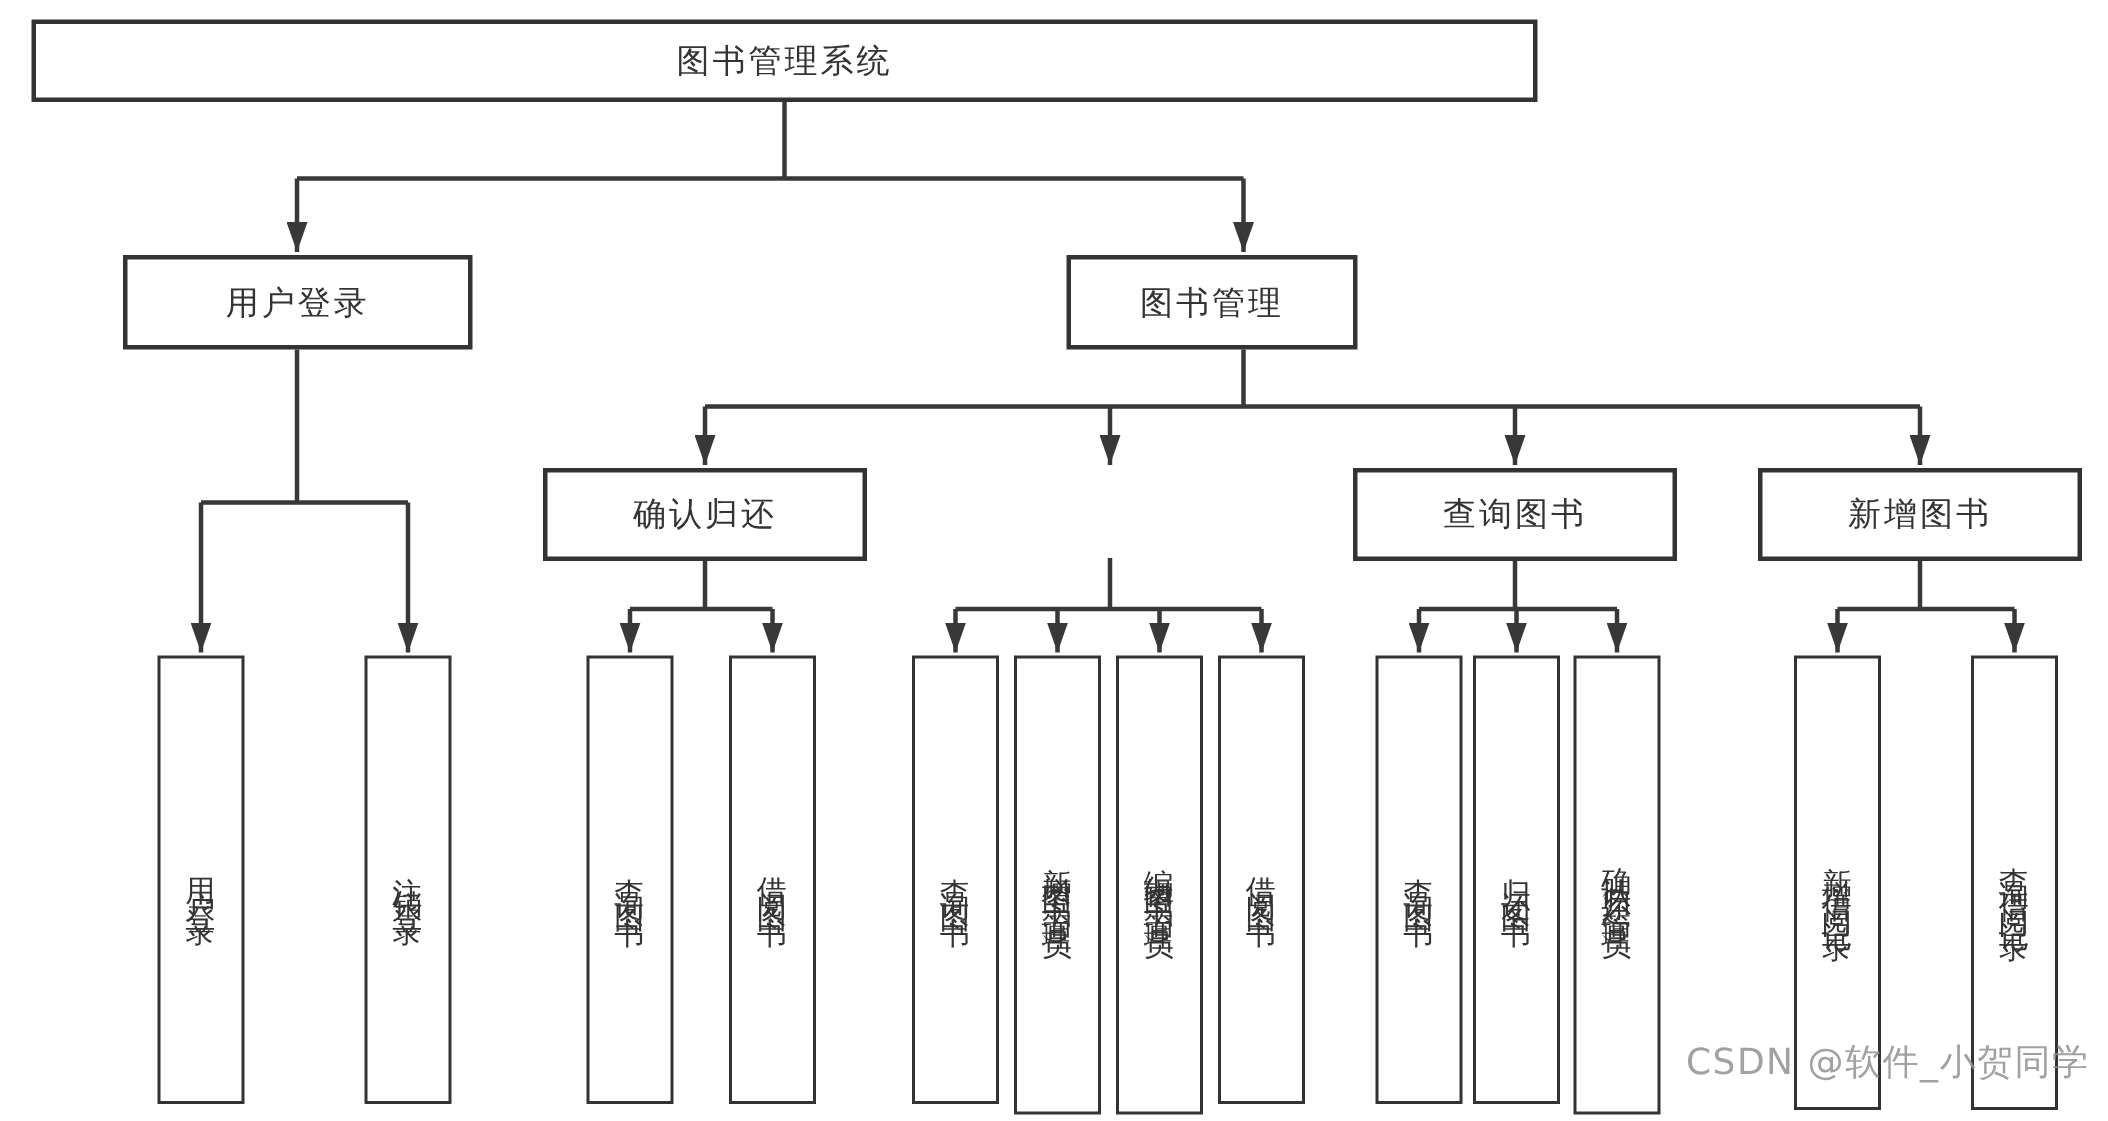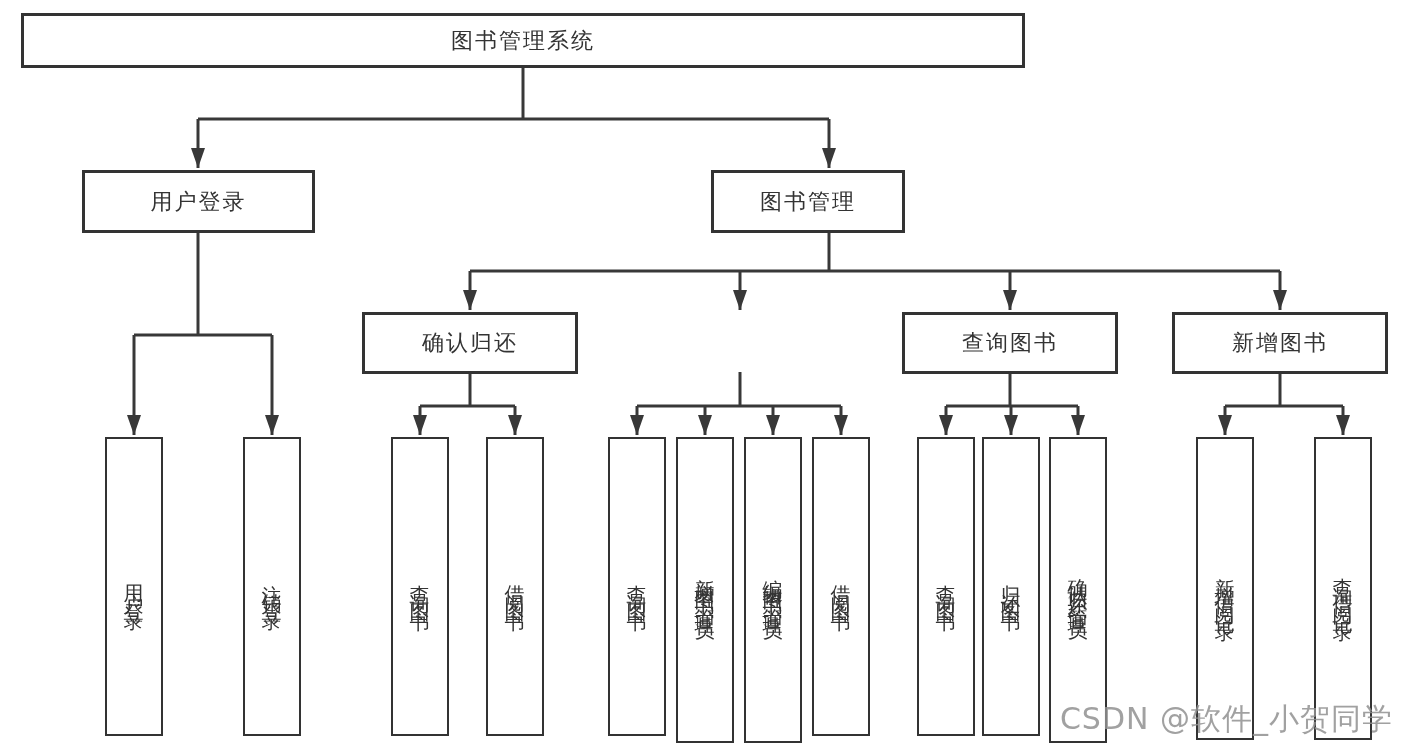--- a/index.html
+++ b/index.html
@@ -23,22 +23,22 @@
   .hnode{font-size:22px;letter-spacing:2px;white-space:nowrap;}
   .vert{border-width:2px;font-size:20px;}
   .vert span{
     writing-mode:vertical-rl;
     letter-spacing:9px;
     line-height:1;
   }
   .vert.long span{letter-spacing:6px;}
   .watermark{
     position:absolute;
-    right:12px;bottom:7px;
-    font-size:30px;
+    right:12px;bottom:23px;
+    font-size:24px;
     letter-spacing:1px;
     color:rgba(145,145,145,0.85);
     z-index:2;
     white-space:nowrap;
     text-align:center;
   }
 </style>
 </head>
 <body>
 

